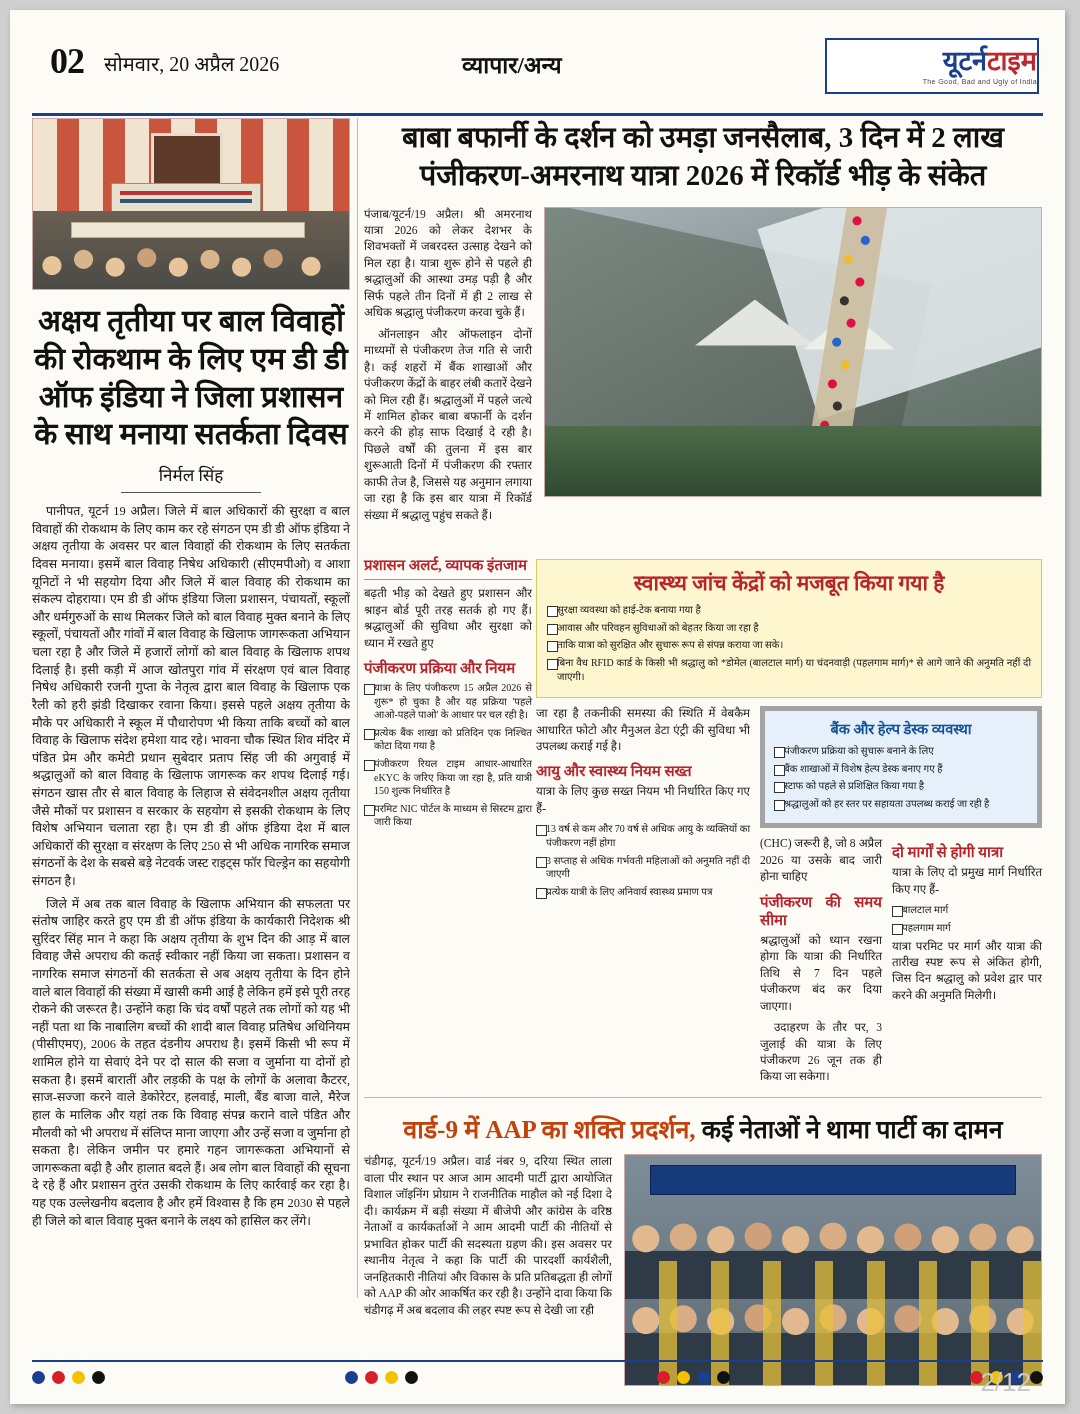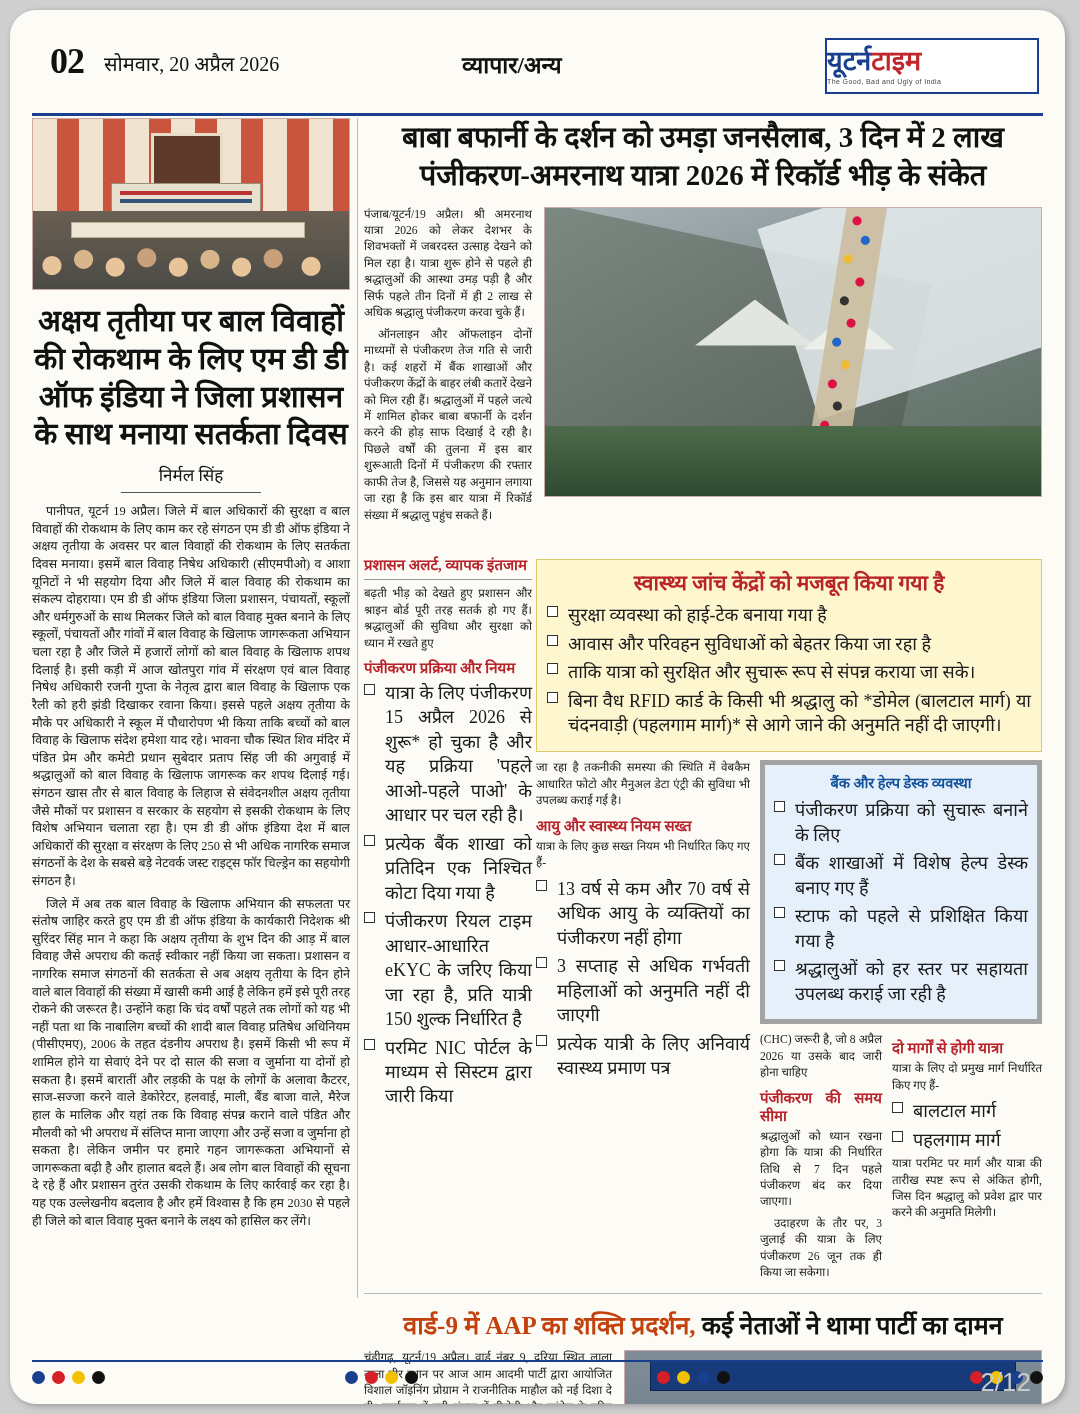--- a/index.html
+++ b/index.html
@@ -8,21 +8,20 @@
     width: 1080px; height: 1414px;
     background: #cfcfcf;
     font-family: "Liberation Sans", sans-serif;
   }
   .page {
     position: absolute; left: 10px; top: 10px;
     width: 1055px; height: 1394px;
     background: #fdfbf6;
     box-shadow: 2px 2px 6px rgba(0,0,0,.25);
     overflow: hidden;
-    border-radius: 26px;
   }
   
   .masthead {
     position: relative;
     height: 78px;
     margin: 28px 22px 0 22px;
     border-bottom: 3px solid #1b3f8f;
   }
   .page-num {
     position: absolute; left: 18px; top: 2px;
@@ -39,21 +38,21 @@
     position: absolute; left: 430px; top: 10px;
     font-family: "Liberation Serif", serif;
     font-size: 23px; font-weight: bold; color: #111;
   }
   .logo-box {
     position: absolute; right: 4px; top: 0px;
     width: 214px; height: 56px;
     border: 2px solid #1b3f8f;
     background: #fff;
     display: flex; flex-direction: column;
-    align-items: flex-start; justify-content: center;
+    align-items: flex-end; justify-content: center;
   }
   .logo-main {
     font-family: "Liberation Serif", serif;
     font-size: 27px; font-weight: bold;
     color: #1b3f8f; line-height: 1;
   }
   .logo-main .red { color: #c0272d; }
   .logo-sub {
     font-size: 7px; color: #444; letter-spacing: .4px; margin-top: 3px;
   }
@@ -251,23 +250,23 @@
     background: #e5f0fb; border: 5px solid #a3a3a3;
     padding: 7px 9px 9px 9px;
   }
   .box-blue .box-head2 {
     font-family: "Liberation Serif", serif;
     font-size: 14.5px; font-weight: bold; color: #12529b;
     text-align: center; margin-bottom: 6px;
   }
   ul.chk { list-style: none; margin: 0; padding: 0; }
   ul.chk li {
-    position: relative; padding-left: 21px; margin-bottom: 4px;
-    font-family: "Liberation Serif", serif;
-    font-size: 18px; line-height: 1.36; color: #1a1a1a; text-align: justify;
+    position: relative; padding-left: 10px; margin-bottom: 4px;
+    font-family: "Liberation Serif", serif;
+    font-size: 10px; line-height: 1.36; color: #1a1a1a; text-align: justify;
   }
   ul.chk li:before {
     content:""; position:absolute; left:0; top:3px;
     width: 9px; height: 9px; border: 1px solid #333; background: #fff;
   }
   .subhead-red {
     font-family: "Liberation Serif", serif;
     font-size: 15px; font-weight: bold; color: #b8242b;
     margin: 7px 0 4px 0; line-height: 1.2;
   }

